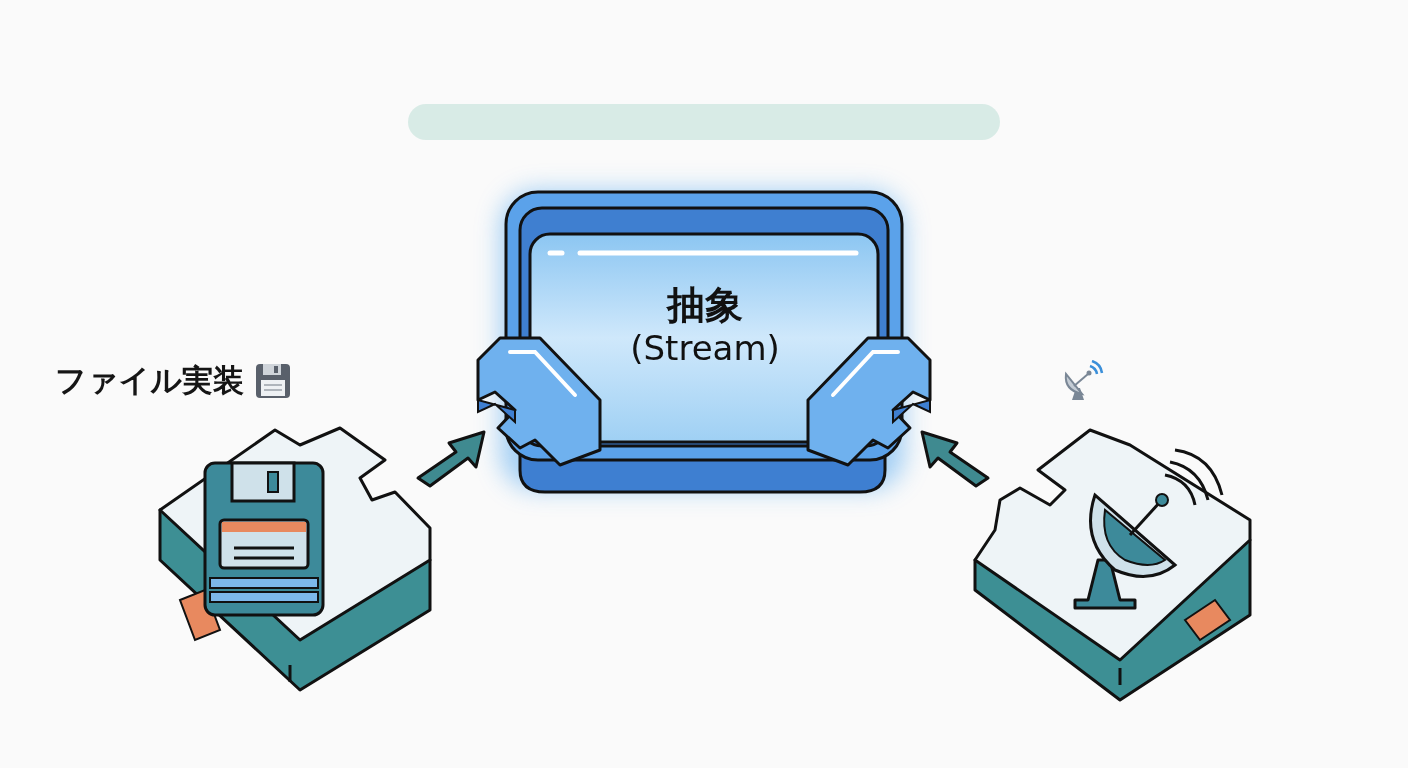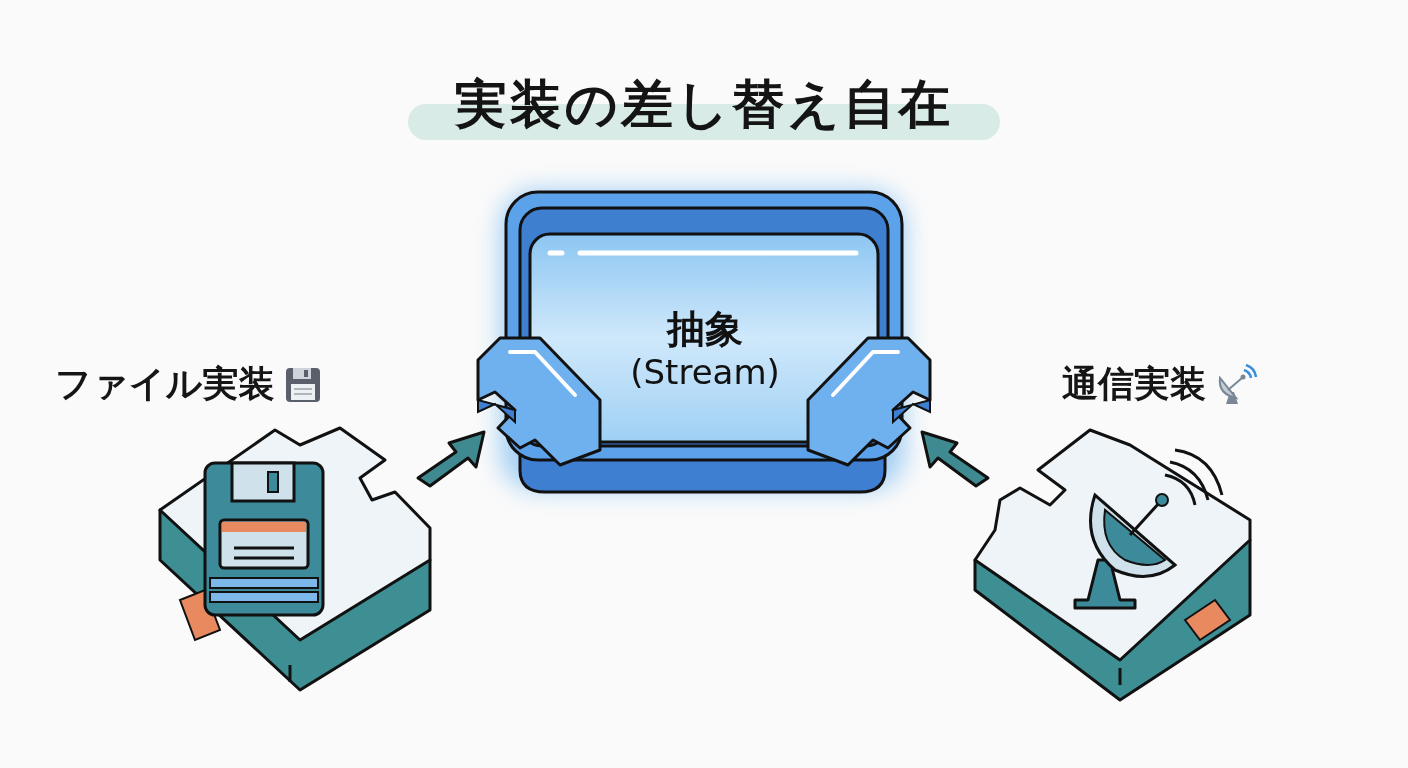--- a/index.html
+++ b/index.html
@@ -12,38 +12,37 @@
   .title-wrap { position:absolute; left:408px; top:72px; width:592px; height:74px; }
   .title-highlight {
     position:absolute; left:0; top:32px; width:592px; height:36px;
     background:#d8ebe6; border-radius:18px;
   }
   .title {
     position:absolute; left:0; top:0; width:592px; text-align:center;
     font-size:52px; font-weight:bold; color:#141414; letter-spacing:3px; line-height:64px;
   }
   .label {
-    position:absolute; font-size:36px; font-weight:bold; color:#151515;
+    position:absolute; font-size:31px; font-weight:bold; color:#151515;
     display:flex; align-items:center; gap:10px; white-space:nowrap;
   }
   .label-left { left:55px; top:360px; }
   .label-right { left:1062px; top:360px; }
   svg.scene { position:absolute; left:0; top:0; }
   .center-text {
-    position:absolute; left:560px; top:306px; width:290px; text-align:center; color:#111;
+    position:absolute; left:560px; top:282px; width:290px; text-align:center; color:#111;
   }
   .center-title { font-size:38px; font-weight:bold; line-height:46px; }
   .center-sub { font-size:34px; font-weight:normal; line-height:40px; }
 </style>
 </head>
 <body>
 
 <div class="title-wrap">
   <div class="title-highlight"></div>
-  <div class="title">実装の差し替え自在</div>
 </div>
 
 <svg class="scene" width="1408" height="768" viewBox="0 0 1408 768">
   <defs>
     <filter id="glow" x="-30%" y="-30%" width="160%" height="160%">
       <feGaussianBlur stdDeviation="12"></feGaussianBlur>
     </filter>
     <linearGradient id="screenGrad" x1="0" y1="0" x2="0" y2="1">
       <stop offset="0" stop-color="#8cc6f2"></stop>
       <stop offset="0.5" stop-color="#cfe8fb"></stop>
@@ -129,21 +128,20 @@
     <rect x="2" y="2" width="34" height="34" rx="4" fill="#59606b"></rect>
     <rect x="9" y="2" width="18" height="11" fill="#cfd4da"></rect>
     <rect x="20" y="4" width="4" height="7" fill="#59606b"></rect>
     <rect x="7" y="18" width="24" height="16" fill="#eef1f4"></rect>
     <line x1="10" y1="23" x2="28" y2="23" stroke="#9aa1aa" stroke-width="1.5"></line>
     <line x1="10" y1="28" x2="28" y2="28" stroke="#9aa1aa" stroke-width="1.5"></line>
   </svg>
 </div>
 
 <div class="label label-right">
-  <span>通信実装</span>
   <svg width="42" height="42" viewBox="0 0 42 42">
     <path d="M10 40 L22 40 L18 28 L14 28 Z" fill="#7a8796"></path>
     <path d="M4 14 Q2 30 20 34 Z" fill="#c4ccd5" stroke="#7a8796" stroke-width="2"></path>
     <line x1="12" y1="26" x2="26" y2="14" stroke="#7a8796" stroke-width="2"></line>
     <circle cx="27" cy="13" r="2.5" fill="#7a8796"></circle>
     <path d="M28 6 Q34 8 35 14" fill="none" stroke="#3b8fd9" stroke-width="2.5"></path>
     <path d="M30 1 Q39 4 40 13" fill="none" stroke="#3b8fd9" stroke-width="2.5"></path>
   </svg>
 </div>
 

